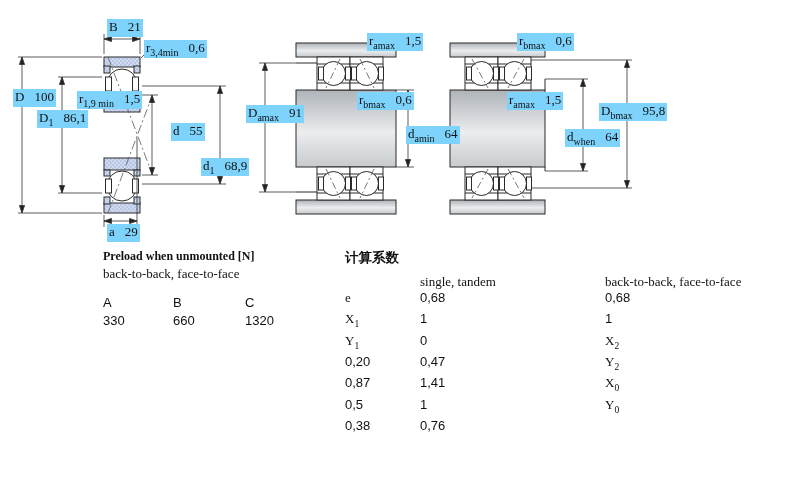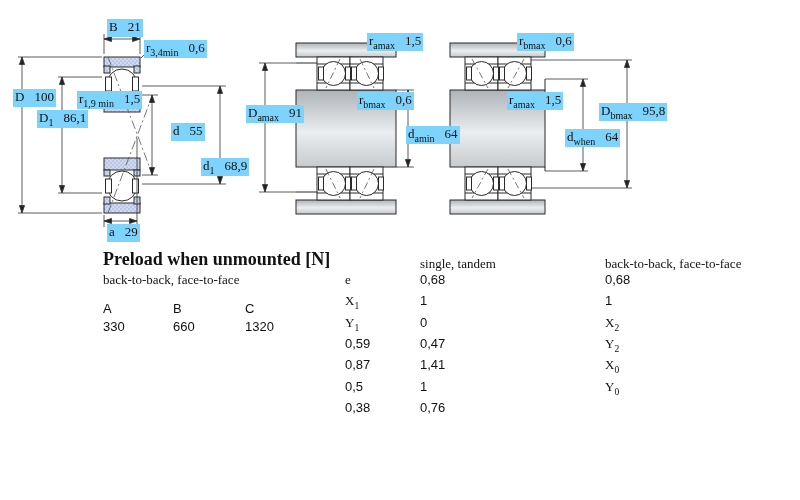--- a/index.html
+++ b/index.html
@@ -5,21 +5,21 @@
   html,body{margin:0;padding:0;background:#fff;}
   .stage{position:relative;width:800px;height:500px;background:#fff;overflow:hidden;
          font-family:"Liberation Sans","DejaVu Sans",sans-serif;color:#111;}
   svg{position:absolute;left:0;top:0;}
   .dlbl{position:absolute;font-size:13px;line-height:15px;background:#7dd3fc;padding:0 2px;
         white-space:nowrap;color:#111;font-family:Liberation Serif, serif;}
   .dlbl sub{font-size:10px;line-height:1;}
   .dval{margin-left:10px;}
   
   .preload{position:absolute;left:103px;top:249px;width:260px;}
-  .pl-title{font-family:"Liberation Serif","DejaVu Serif",serif;font-weight:bold;font-size:18px;}
+  .pl-title{font-family:"Liberation Serif","DejaVu Serif",serif;font-weight:bold;font-size:12px;}
   .pl-sub{font-family:"Liberation Serif","DejaVu Serif",serif;font-size:13px;margin-top:2px;}
   .pl-grid{display:grid;grid-template-columns:70px 72px 90px;margin-top:13px;
            font-size:13px;row-gap:3px;}
   .factors{position:absolute;left:345px;top:249px;width:420px;}
   .fc-title{font-family:"Liberation Serif","DejaVu Serif",serif;font-weight:bold;font-size:13.5px;}
   .fc-grid{display:grid;grid-template-columns:75px 185px 160px;margin-top:7px;
            font-size:13px;line-height:15.8px;}
   .fc-head{font-family:"Liberation Serif","DejaVu Serif",serif;}
   .fc-sym{font-family:"Liberation Serif","DejaVu Serif",serif;}
   .fc-sym sub{font-size:9.5px;}
@@ -248,38 +248,39 @@
     <div>A</div>
     <div>B</div>
     <div>C</div>
     <div>330</div>
     <div>660</div>
     <div>1320</div>
   </div>
 </div>
 
 <div class="factors">
+  <div class="fc-title">计算系数</div>
   <div class="fc-grid">
     <div></div>
     <div class="fc-head">single, tandem</div>
     <div class="fc-head">back-to-back, face-to-face</div>
 
     <div class="fc-sym"><span>e</span><sub></sub></div>
     <div class="fc-val">0,68</div>
     <div class="fc-val">0,68</div>
 
     <div class="fc-sym"><span>X</span><sub>1</sub></div>
     <div class="fc-val">1</div>
     <div class="fc-val">1</div>
 
     <div class="fc-sym"><span>Y</span><sub>1</sub></div>
     <div class="fc-val">0</div>
 
     <div class="fc-sym"><span>X</span><sub>2</sub></div>
-    <div class="fc-val">0,59</div>
+    <div class="fc-val">0,20</div>
     <div class="fc-val">0,47</div>
 
     <div class="fc-sym"><span>Y</span><sub>2</sub></div>
     <div class="fc-val">0,87</div>
     <div class="fc-val">1,41</div>
 
     <div class="fc-sym"><span>X</span><sub>0</sub></div>
     <div class="fc-val">0,5</div>
     <div class="fc-val">1</div>
 

